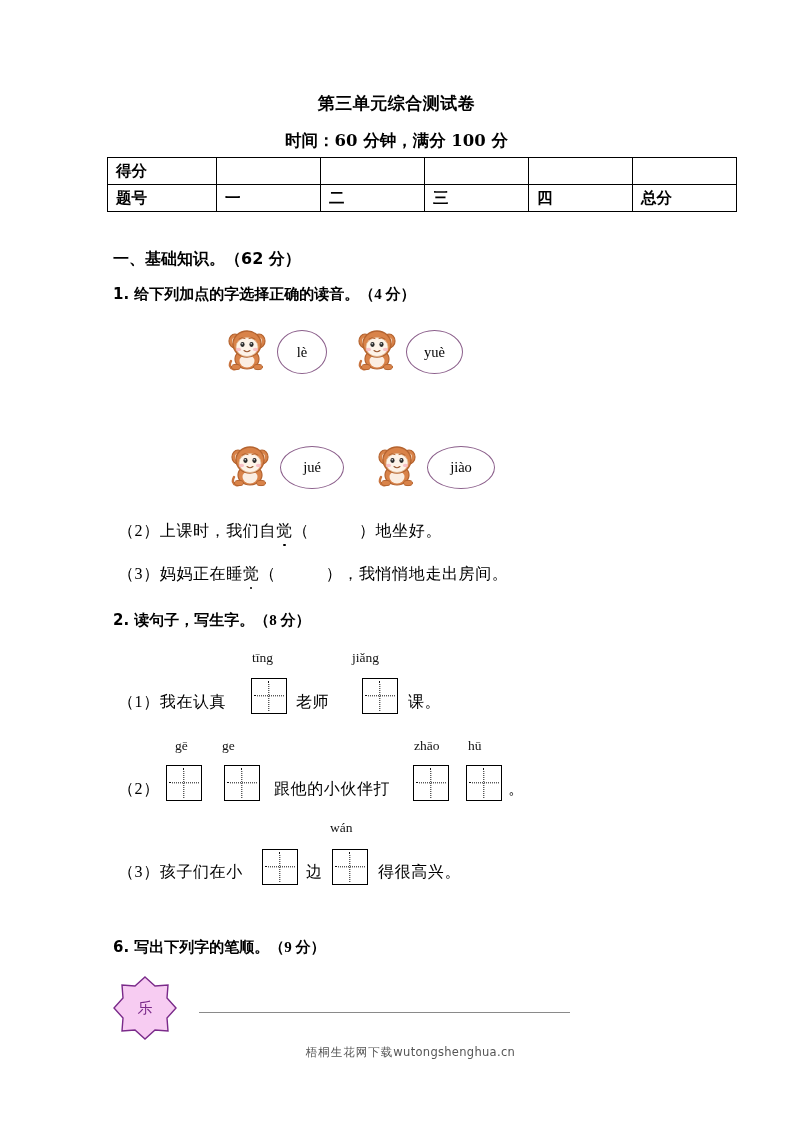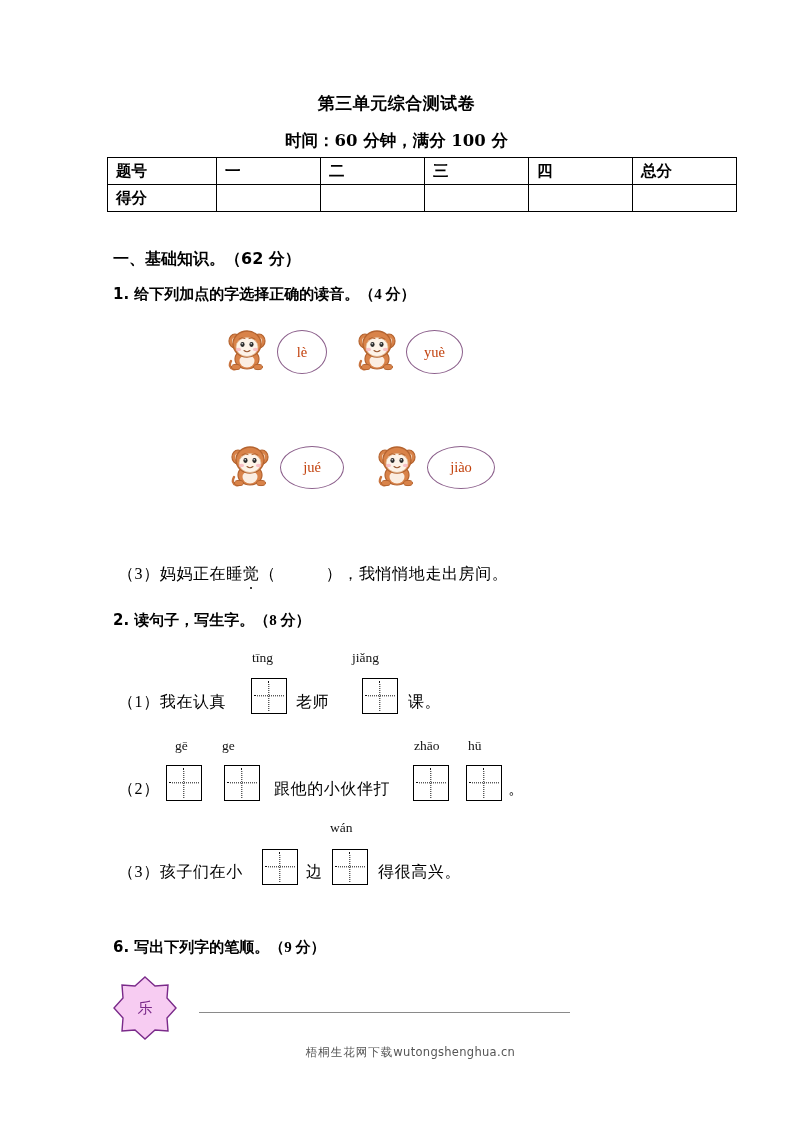--- a/index.html
+++ b/index.html
@@ -116,21 +116,21 @@
   .bubble {
     position: absolute;
     border: 1.3px solid #8b5f8b;
     background: #ffffff;
     border-radius: 50%;
     display: flex;
     align-items: center;
     justify-content: center;
     font-family: "Liberation Serif", serif;
     font-size: 14.5px;
-    color: #c2410c;
+    color: #000000;
   }
 
   
   .tzg {
     position: absolute;
     width: 36px;
     height: 36px;
     border: 1.6px solid #000;
     box-sizing: border-box;
     background: #fff;
@@ -201,34 +201,34 @@
 <body>
 
 <div class="page">
 
   <div class="doc-title">第三单元综合测试卷</div>
   <div class="doc-subtitle">时间：60 分钟，满分 100 分</div>
 
   <table class="score-table">
     <tbody>
         <tr>
+      <td class="c0">得分</td>
+      <td class="cx"></td>
+      <td class="cx"></td>
+      <td class="cx"></td>
+      <td class="cx"></td>
+      <td class="cx"></td>
+    </tr>
+    <tr>
       <td class="c0">题号</td>
       <td class="cx">一</td>
       <td class="cx">二</td>
       <td class="cx">三</td>
       <td class="cx">四</td>
       <td class="cx">总分</td>
-    </tr>
-    <tr>
-      <td class="c0">得分</td>
-      <td class="cx"></td>
-      <td class="cx"></td>
-      <td class="cx"></td>
-      <td class="cx"></td>
-      <td class="cx"></td>
     </tr>
   </tbody>
     </table>
 
   <div class="sec-heading" style="left:113px; top:249px;">一、基础知识。（62 分）</div>
 
   <div class="q-heading" style="left:113px; top:285px;">
     <span>1. 给下列加点的字选择正确的读音。</span><span class="pts">（4 分）</span>
   </div>
 
@@ -335,20 +335,23 @@
         <path d="M19 23.5 q3 2.6 6 0" fill="none" stroke="#9a5a33" stroke-width="1.1" stroke-linecap="round"></path>
         <path d="M14 12 q3 -2.5 6 -0.6" fill="none" stroke="#b4632f" stroke-width="1" stroke-linecap="round"></path>
         <path d="M30 12 q-3 -2.5 -6 -0.6" fill="none" stroke="#b4632f" stroke-width="1" stroke-linecap="round"></path>
         <ellipse cx="11" cy="40" rx="4.5" ry="2.6" fill="#d98349" stroke="#b4632f" stroke-width="1"></ellipse>
         <ellipse cx="33" cy="40" rx="4.5" ry="2.6" fill="#d98349" stroke="#b4632f" stroke-width="1"></ellipse>
       </svg>
     </div>
     <div class="bubble" style="left:427px; top:446px; width:66px; height:41px;">jiào</div>
   </div>
 
+  <div class="sentence" style="left:118px; top:521px;">
+    <span>（2）</span><span>上课时，我们自</span><span class="dotchar">觉</span><span>（　　　）地坐好。</span>
+  </div>
 
   <div class="sentence" style="left:118px; top:564px;">
     <span>（3）</span><span>妈妈正在睡</span><span class="dotchar">觉</span><span>（　　　），我悄悄地走出房间。</span>
   </div>
 
   <div class="q-heading" style="left:113px; top:611px;">
     <span>2. 读句子，写生字。</span><span class="pts">（8 分）</span>
   </div>
 
   <div class="pinyin" style="left:252px; top:650px;">tīng</div>

